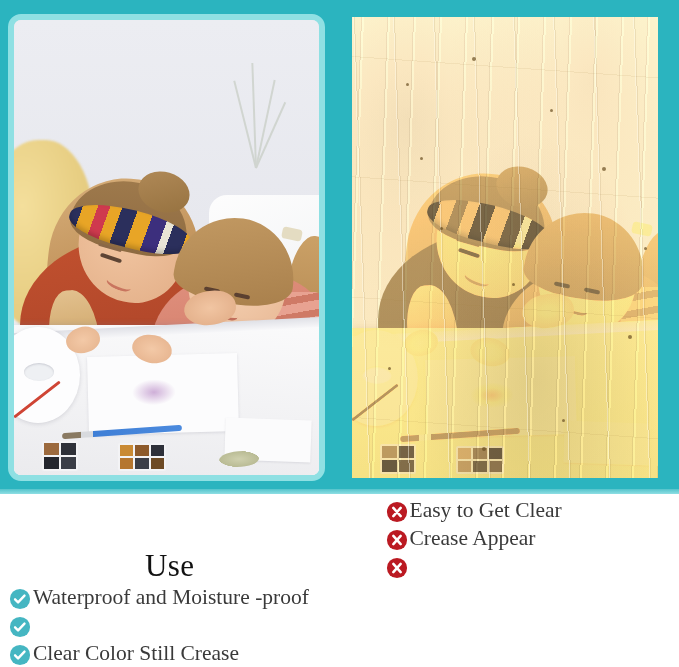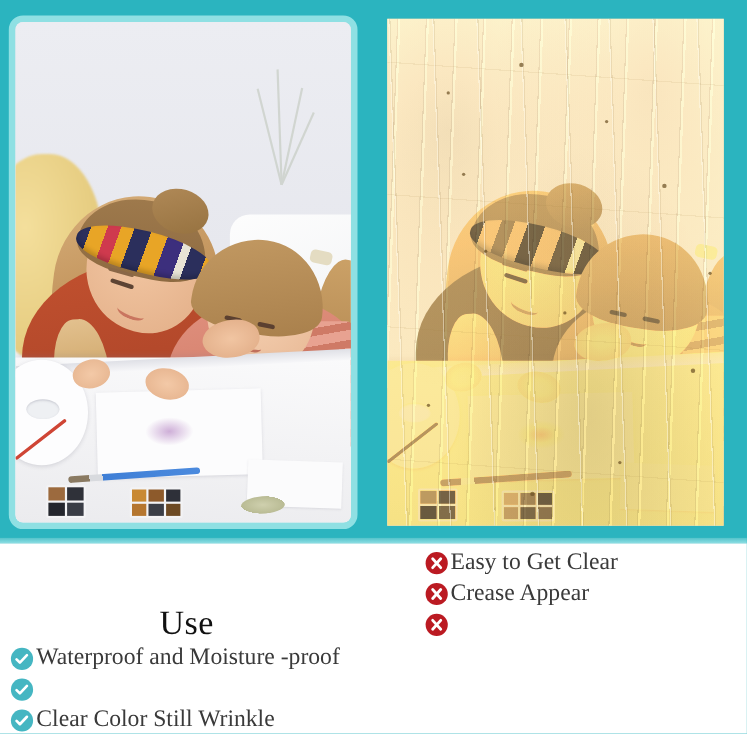--- a/index.html
+++ b/index.html
@@ -524,21 +524,21 @@
                 </svg>
             </span>
           </li>
           <li>
             <span class="ic">
               <svg viewBox="0 0 24 24">
                   <circle cx="12" cy="12" r="11" fill="#45b6c2"></circle>
                   <path d="M6.6 12.4l3.3 3.3 7-7.4" fill="none" stroke="#ffffff" stroke-width="2.6" stroke-linecap="round" stroke-linejoin="round"></path>
                 </svg>
             </span>
-            <span class="li-text">Clear Color Still Wrinkle</span>
+            <span class="li-text">Clear Color Still Crease</span>
           </li>
         </ul>
       </div>
 
       <div class="col right">
         <ul class="checklist">
           <li>
             <span class="ic">
               <svg viewBox="0 0 24 24">
                   <circle cx="12" cy="12" r="11" fill="#bb1a22"></circle>

